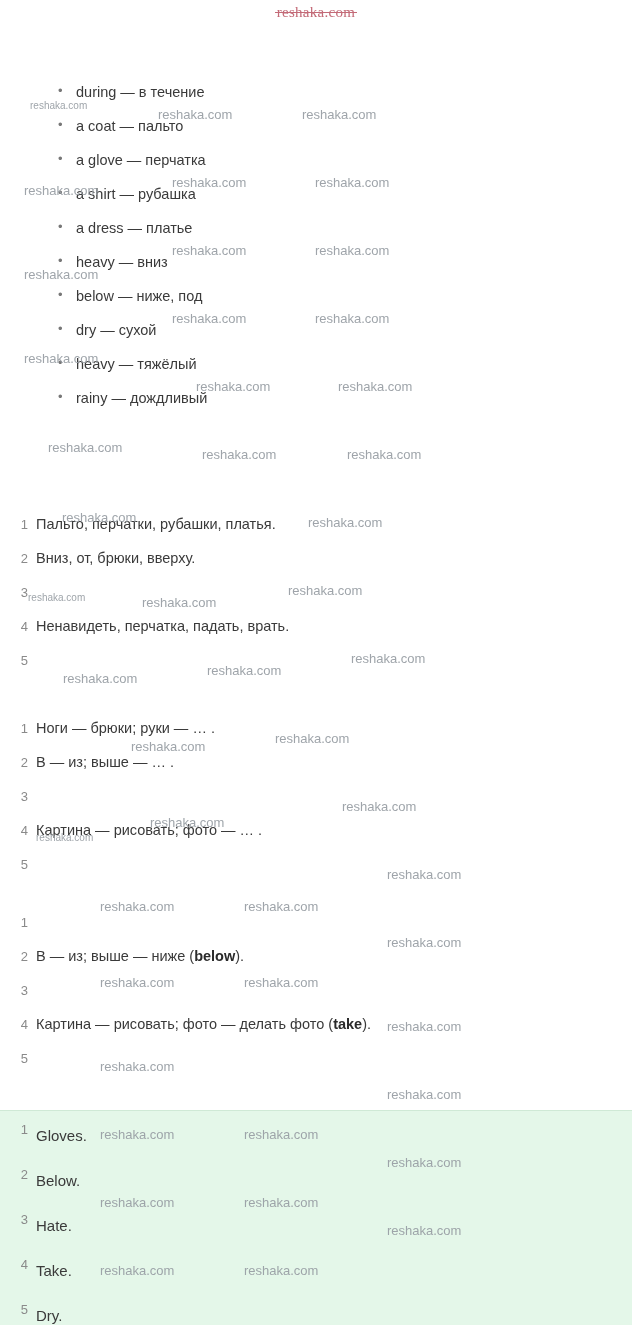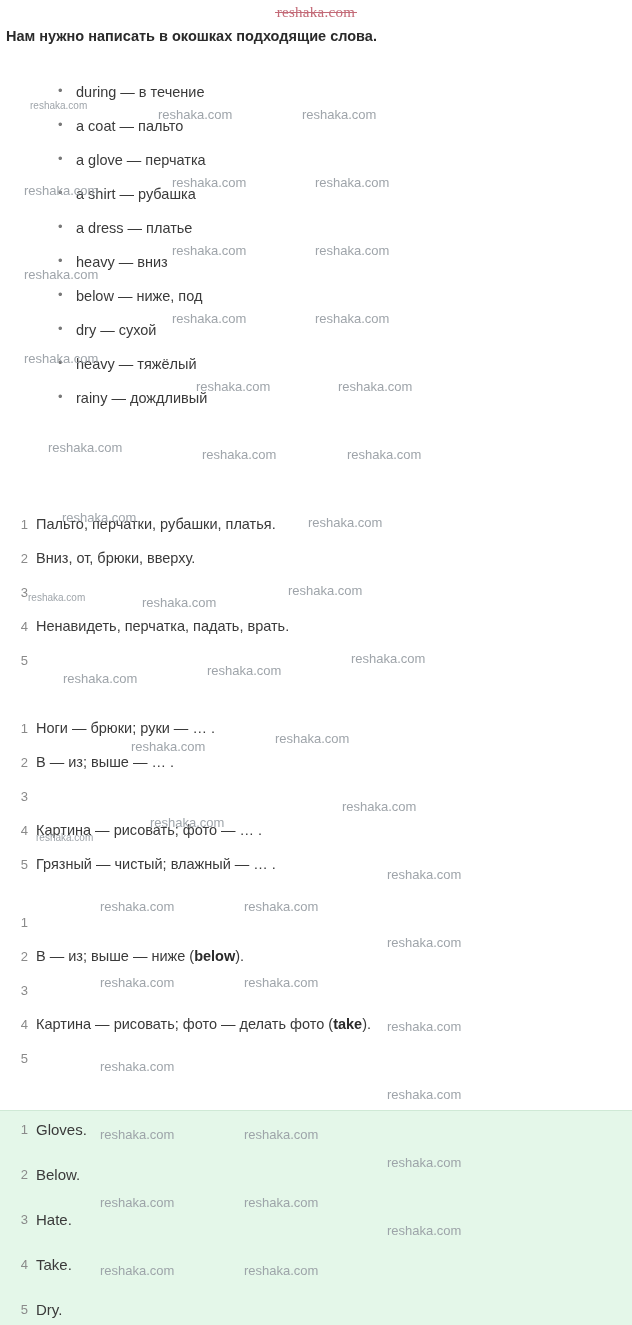--- a/index.html
+++ b/index.html
@@ -140,32 +140,31 @@
     font-size: 15px;
     color: #3a3a3a;
   }
   .answers .inner {
     position: absolute;
     top: 8px;
     left: 8px;
     width: 615px;
   }
   .answers .numrow .num { color: #8a8a8a; top: 3px; }
-  .answers .numrow .txt { top: 2px; }
+  .answers .numrow .txt { top: 8px; }
 
   b { font-weight: bold; color: #2b2b2b; }
 </style>
 </head>
 <body>
 
 <div class="page">
 
   <div class="logo"><span class="strike">reshaka.com</span></div>
 
-  <div class="intro">Нам нужно написать в окошках подходящие слова.</div>
 
   <ul class="bullets" id="bullet-list">
       <li><span>during — в течение</span></li>
       <li><span>a coat — пальто</span></li>
       <li><span>a glove — перчатка</span></li>
       <li><span>a shirt — рубашка</span></li>
       <li><span>a dress — платье</span></li>
       <li><span>heavy — вниз</span></li>
       <li><span>below — ниже, под</span></li>
       <li><span>dry — сухой</span></li>
@@ -204,21 +203,20 @@
       </div>
       <div class="numrow">
         <span class="num">3</span>
       </div>
       <div class="numrow">
         <span class="num">4</span>
         <span class="txt">Картина — рисовать; фото — … .</span>
       </div>
       <div class="numrow">
         <span class="num">5</span>
-        <span class="txt">Грязный — чистый; влажный — … .</span>
       </div>
     </div>
   <div class="numlist" id="list-c">
       <div class="numrow">
         <span class="num">1</span>
       </div>
       <div class="numrow">
         <span class="num">2</span>
         <span class="txt"><span>В — из; выше — ниже (</span><b>below</b><span>).</span></span>
       </div>

